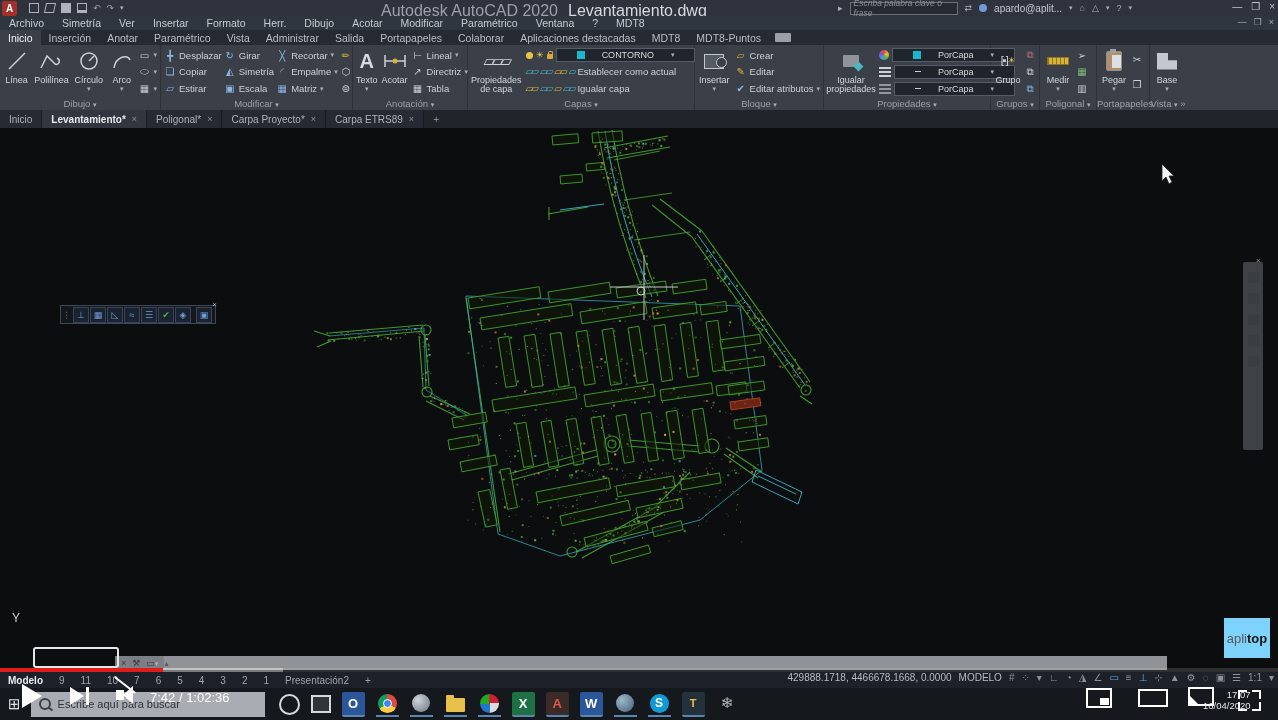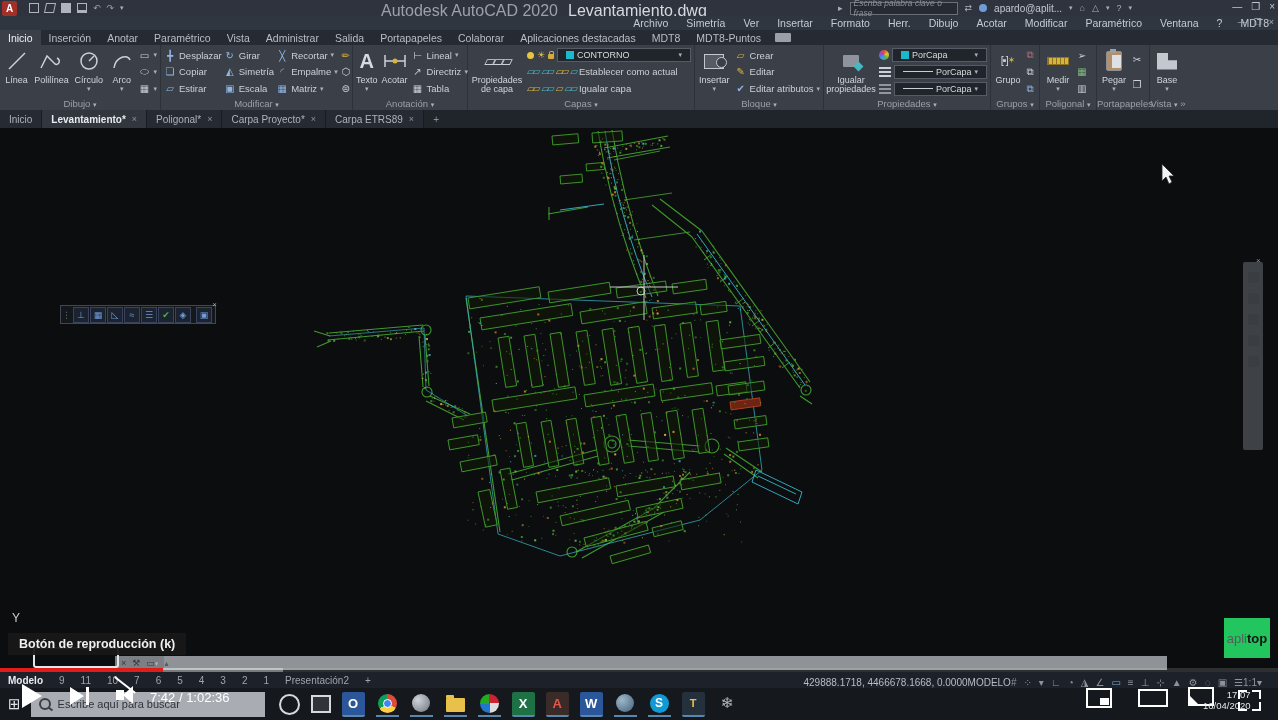--- a/index.html
+++ b/index.html
@@ -17,41 +17,41 @@
   .qi.plot{border-bottom-width:3px;}
   .qat .ar{font-size:9px;color:#9aa0a8;}
   .apptitle{position:absolute;left:381px;top:2px;font-size:16px;color:#9ba1ab;}
   .doctitle{color:#d6dae0;margin-left:10px;}
   .infocenter{position:absolute;left:838px;top:1px;display:flex;align-items:center;gap:7px;height:14px;}
   .searchbox{width:100px;height:11px;border:1px solid #6a7078;background:#262b33;color:#8b9198;font-style:italic;font-size:8.5px;display:flex;align-items:center;padding:0 3px;gap:3px;}
   .tinyglyph{font-size:9px;color:#aab0b8;}
   .person{width:8px;height:8px;border-radius:50%;background:#6f9bd8;}
   .winbtns{position:absolute;right:3px;top:1px;display:flex;gap:9px;font-size:10px;color:#c3c8cf;}
   
-  .menubar{left:0;top:16px;width:1278px;height:14px;background:#30363f;display:flex;align-items:center;gap:0;font-size:10.5px;color:#c6cbd2;border-bottom:1px solid #22262d;justify-content:flex-end;}
+  .menubar{left:0;top:16px;width:1278px;height:14px;background:#30363f;display:flex;align-items:center;gap:0;font-size:10.5px;color:#c6cbd2;border-bottom:1px solid #22262d;}
   .menubar .mi{padding:0 9px;}
   .docwinbtns{position:absolute;right:4px;top:17px;display:flex;gap:7px;font-size:9px;color:#a6acb4;}
   
   .ribbontabs{left:0;top:30px;width:1278px;height:15px;background:#262b33;display:flex;align-items:stretch;font-size:10.5px;color:#b9bec6;}
   .rtab{padding:1px 8px 0 8px;display:flex;align-items:center;}
   .rtab.active{background:#3a3f48;color:#f0f2f5;}
   .rtabicon{width:16px;height:9px;background:#9aa0a8;margin:3px 6px;border-radius:1px;}
   
   .ribbon{left:0;top:45px;width:1278px;height:65px;background:#3a3f48;display:flex;}
   .panel{height:65px;border-right:1px solid #2d323a;display:flex;flex-direction:column;box-sizing:border-box;}
   .pbody{flex:1;display:flex;padding:2px 3px 0 3px;gap:4px;}
   .plabel{height:13px;line-height:13px;text-align:center;font-size:9.5px;color:#9aa1a9;}
   .bigbtn{display:flex;flex-direction:column;align-items:center;justify-content:flex-start;font-size:9px;color:#d2d6dc;text-align:center;line-height:1.05;padding-top:1px;}
   .bigicon{height:26px;display:flex;align-items:center;justify-content:center;margin-bottom:2px;}
   .col{display:flex;flex-direction:column;justify-content:space-around;}
   .rsb{display:flex;align-items:center;gap:3px;height:15px;font-size:9.5px;color:#ccd1d8;white-space:nowrap;}
   .ric{width:12px;height:12px;display:flex;align-items:center;justify-content:center;font-size:10px;color:#8fb6e4;}
   .ricg{color:#cdd2d8;}
   .dd{font-size:7px;color:#aab0b8;}
-  .combo{height:12px;background:#20252c;border:1px solid #565c66;display:flex;align-items:center;font-size:9px;color:#d6dade;padding:0 8px;gap:3px;}
+  .combo{height:12px;background:#20252c;border:1px solid #565c66;display:flex;align-items:center;font-size:9px;color:#d6dade;padding:0 20px;gap:17px;}
   .swatch{width:8px;height:8px;background:#19b9cb;}
   .bulb{width:7px;height:7px;border-radius:50%;background:#e7c540;}
   .sun{color:#e7c540;font-size:9px;line-height:7px;}
   .lock{width:6px;height:5px;background:#d9a93c;border-radius:1px;position:relative;margin-top:3px;}
   .lock:before{content:"";position:absolute;left:1px;top:-3px;width:3px;height:3px;border:1px solid #d9a93c;border-bottom:none;border-radius:2px 2px 0 0;}
   .layerstack{font-size:10px;color:#49b6c4;letter-spacing:-2px;}
   .layerstack.y{color:#d9b33c;}
   .combline{flex:1;height:1px;background:#c9ced4;}
   .colorwheel{width:10px;height:10px;border-radius:50%;background:conic-gradient(#e04a3a,#e0c23a,#58b34a,#3a9fe0,#8a4ae0,#e04a3a);}
   .linesicon{width:12px;height:10px;background:repeating-linear-gradient(#cdd2d8 0 2px,transparent 2px 4px);}
@@ -106,27 +106,27 @@
   .mutecone{left:123px;top:686px;width:0;height:0;border-right:10px solid #fff;border-top:9px solid transparent;border-bottom:9px solid transparent;}
   .muteslash{left:112px;top:684px;width:26px;height:2px;background:#fff;transform:rotate(38deg);}
   .vtime{left:150px;top:690px;color:#fff;font-size:13px;}
   .miniplayer{left:1086px;top:688px;width:22px;height:16px;border:2px solid #fff;}
   .miniplayer i{position:absolute;right:1px;bottom:1px;width:9px;height:7px;background:#fff;}
   .theater{left:1138px;top:689px;width:26px;height:14px;border:2px solid #fff;}
   .cast{left:1188px;top:687px;width:22px;height:15px;border:2px solid #fff;}
   .cast i{position:absolute;left:0px;bottom:0px;width:0;height:0;border-left:8px solid #fff;border-top:8px solid transparent;}
   .fsbr{position:absolute;width:7px;height:7px;border:2px solid #fff;}
   .clock{left:1203px;top:689px;color:#e2e6ea;font-size:9.5px;line-height:1.2;text-align:right;}
-  .watermark{left:1224px;top:618px;width:46px;height:40px;background:#22c55e;display:flex;align-items:center;justify-content:center;font-size:13px;color:#5a5a5a;}
+  .watermark{left:1224px;top:618px;width:46px;height:40px;background:#7dd3fc;display:flex;align-items:center;justify-content:center;font-size:13px;color:#5a5a5a;}
   .watermark b{color:#161616;}
   
   .statusbar{left:0;top:672px;width:1278px;height:16px;background:#1d2129;display:flex;align-items:center;font-size:10px;color:#9fa5ad;}
   .ltab{padding:0 8px;}
   .ltab.active{color:#e8ebef;font-weight:bold;}
-  .sbright{position:absolute;right:16px;top:672px;height:16px;display:flex;align-items:flex-end;font-size:10px;color:#9fa5ad;}
+  .sbright{position:absolute;right:4px;top:672px;height:16px;display:flex;align-items:flex-start;gap:7px;font-size:10px;color:#9fa5ad;}
   .coords{color:#b7bcc4;font-size:10px;}
   .mode{color:#b7bcc4;}
   .sic{font-size:10px;color:#8d939b;}
   .sic.on{color:#6fa8e0;}
   
   .taskbar{left:0;top:688px;width:1278px;height:32px;background:#15181d;display:flex;align-items:center;}
   .startbtn{color:#dfe3e8;font-size:15px;margin:0 10px 0 8px;}
   .tsearch{width:226px;height:25px;background:#a9adb3;display:flex;align-items:center;gap:7px;font-size:11px;color:#2f3338;padding-left:8px;}
   .mag{width:8px;height:8px;border:2px solid #3b3f45;border-radius:50%;position:relative;}
   .mag:before{content:"";position:absolute;left:7px;top:8px;width:5px;height:2px;background:#3b3f45;transform:rotate(40deg);}
@@ -1822,21 +1822,20 @@
   <div class="abs cmdbar">
     <div class="cmdleft">
       <span class="cmdicon xg">×</span>
       <span class="cmdicon">⚒</span>
       <span class="cmdicon">▭<span class="dd">▾</span></span>
     </div>
     <span class="cmdend">▴</span>
   </div>
 
   <div class="abs scrubbox"></div>
-  <div class="abs tooltip">Botón de reproducción (k)</div>
   <div class="abs progress-red"></div>
   <div class="abs progress-buf"></div>
   <div class="abs progress-rest"></div>
   <div class="abs watermark">
     <span><span>apli</span><b>top</b></span>
   </div>
 
   <div class="abs statusbar" id="layouttabs">
       <span class="ltab active">Modelo</span>
       <span class="ltab">9</span>

